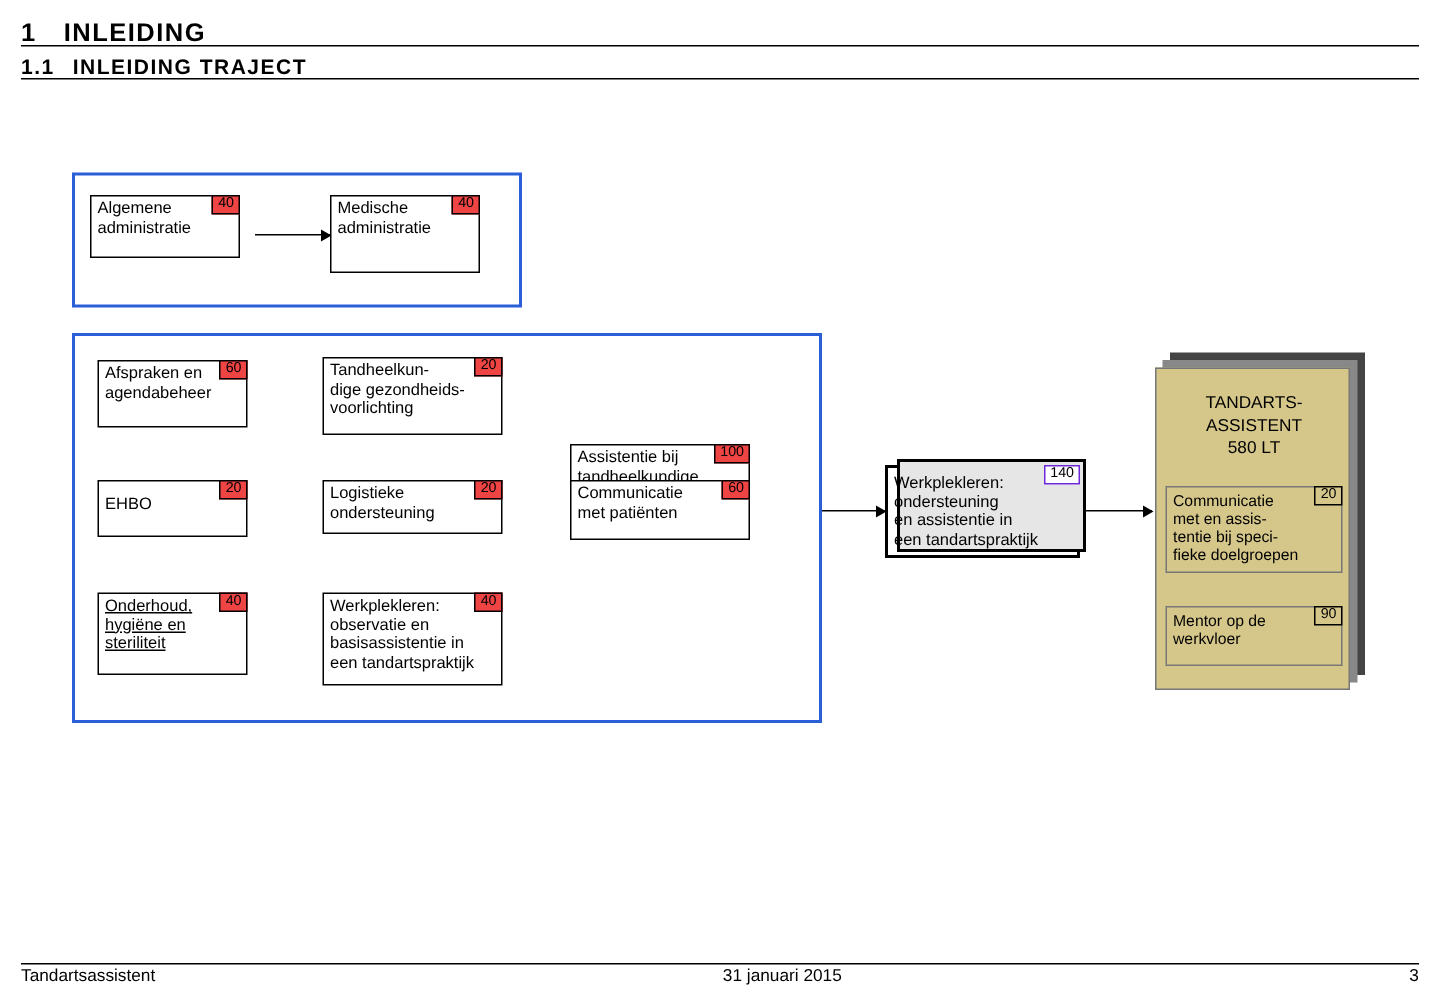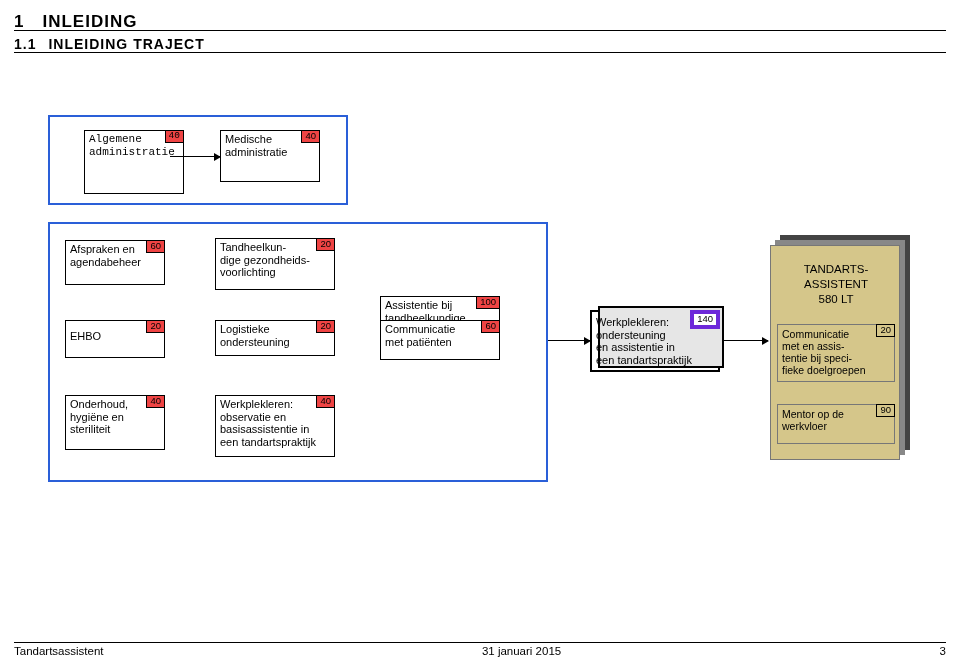--- a/index.html
+++ b/index.html
@@ -15,21 +15,21 @@
 
   
   .frame { position: absolute; border: 2px solid #2a5fd8; }
   .frame.top { left: 48px; top: 115px; width: 300px; height: 90px; }
   .frame.main { left: 48px; top: 222px; width: 500px; height: 260px; }
 
   
   .mod { position: absolute; border: 1px solid #000; background: #fff; font-size: 11px; line-height: 1.15; padding: 2px 4px; }
   .mod .badge { position: absolute; right: -1px; top: -1px; border: 1px solid #000; font-size: 9.5px; padding: 0 3px; background: #ef4444; }
   .mod2 { position: absolute; border: 2px solid #000; background: #fff; font-size: 11px; line-height: 1.15; padding: 4px 4px; }
-  .mod2 .badge { position: absolute; right: -2px; top: -2px; border: 4px solid #6d28d9; font-size: 9.5px; padding: 0 3px; background: #fff; }
+  .mod2 .badge { position: absolute; right: -2px; top: -2px; border: 1px solid #6d28d9; font-size: 9.5px; padding: 0 3px; background: #fff; }
 
   .shadow-stack::before {
     content: ""; position: absolute; left: 6px; top: -6px; right: -6px; height: 100%; border: 2px solid #000; background: #e6e6e6; z-index: -1;
   }
 
   .arrow { position: absolute; }
   .arrow.hline { height: 0; border-top: 1.5px solid #000; }
   .arrow.head-r::after {
     content: ""; position: absolute; right: -1px; top: -4px; width: 0; height: 0;
     border-left: 7px solid #000; border-top: 4px solid transparent; border-bottom: 4px solid transparent;
@@ -50,21 +50,21 @@
 </head>
 <body>
 
 <div class="heading h-top">INLEIDING</div>
 <div class="rule-top"></div>
 <div class="heading h-sub">INLEIDING TRAJECT</div>
 <div class="rule-sub"></div>
 
 <div class="frame top"></div>
 
-<div class="mod" style="left:84px; top:130px; width:100px; height:64px;font-family:Liberation Mono, monospace;">
+<div class="mod" style="left:60px; top:130px; width:100px; height:42px;">
   <span style="white-space:pre-line;">Algemene
 administratie</span>
   <span class="badge">40</span>
 </div>
 <div class="mod" style="left:220px; top:130px; width:100px; height:52px;">
   <span style="white-space:pre-line;">Medische
 administratie</span>
   <span class="badge">40</span>
 </div>
 <div class="arrow hline head-r" style="left:170px; top:156px; width:50px;"></div>
@@ -73,21 +73,21 @@
 
 <div class="mod" style="left:65px; top:240px; width:100px; height:45px;">
   <span style="white-space:pre-line;">Afspraken en
 agendabeheer</span>
   <span class="badge">60</span>
 </div>
 <div class="mod" style="left:65px; top:320px; width:100px; height:38px;">
   <span style="white-space:pre-line; display:inline-block; padding-top:7px;">EHBO</span>
   <span class="badge">20</span>
 </div>
-<div class="mod" style="left:65px; top:395px; width:100px; height:55px;">
+<div class="mod" style="left:65px; top:395px; width:100px; height:55px;text-decoration:underline;">
   <span style="white-space:pre-line;">Onderhoud,
 hygiëne en
 steriliteit</span>
   <span class="badge">40</span>
 </div>
 
 <div class="mod" style="left:215px; top:238px; width:120px; height:52px;">
   <span style="white-space:pre-line;">Tandheelkun-
 dige gezondheids-
 voorlichting</span>

